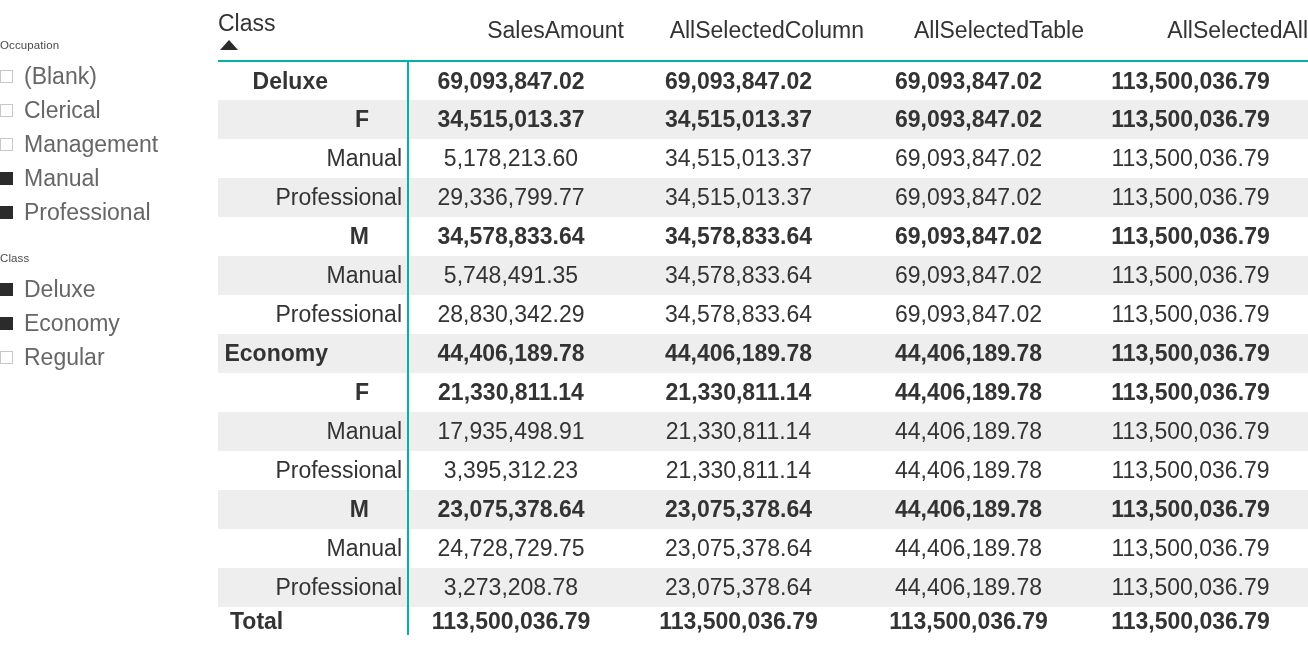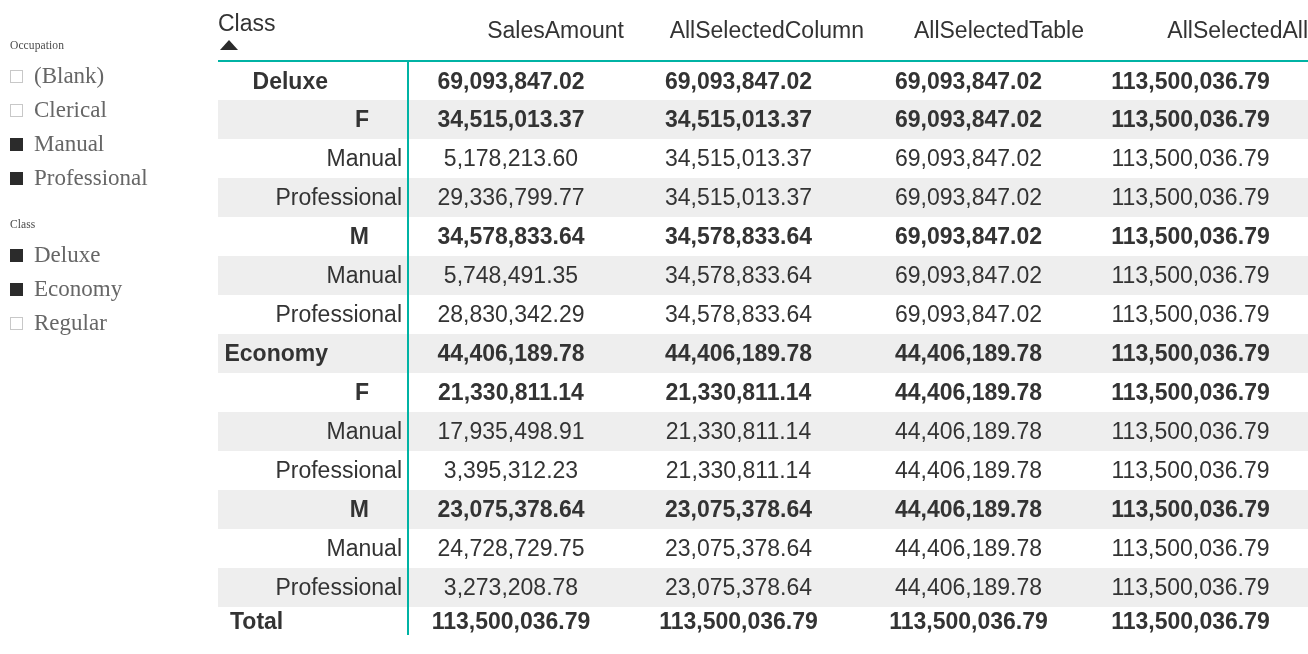--- a/index.html
+++ b/index.html
@@ -23,22 +23,20 @@
   }
 
   
   .slicer-panel {
     width: 218px;
     flex: 0 0 218px;
     padding-top: 38px;
     box-sizing: border-box;
   }
   .slicer {
-    padding-left: 10px;
-    font-family: Liberation Serif, serif;
   }
   .slicer + .slicer {
     margin-top: 22px;
   }
   .slicer-title {
     font-size: 11.5px;
     color: #4a4a4a;
     letter-spacing: 0.1px;
     margin-bottom: 7px;
     line-height: 14px;
@@ -162,20 +160,24 @@
     <div class="slicer">
       <div class="slicer-title">Occupation</div>
 
       <div class="slicer-item">
         <span class="checkbox"></span>
         <span class="slicer-label">(Blank)</span>
       </div>
       <div class="slicer-item">
         <span class="checkbox"></span>
         <span class="slicer-label">Clerical</span>
+      </div>
+      <div class="slicer-item">
+        <span class="checkbox"></span>
+        <span class="slicer-label">Management</span>
       </div>
       <div class="slicer-item">
         <span class="checkbox checked"></span>
         <span class="slicer-label">Manual</span>
       </div>
       <div class="slicer-item">
         <span class="checkbox checked"></span>
         <span class="slicer-label">Professional</span>
       </div>
     </div>

